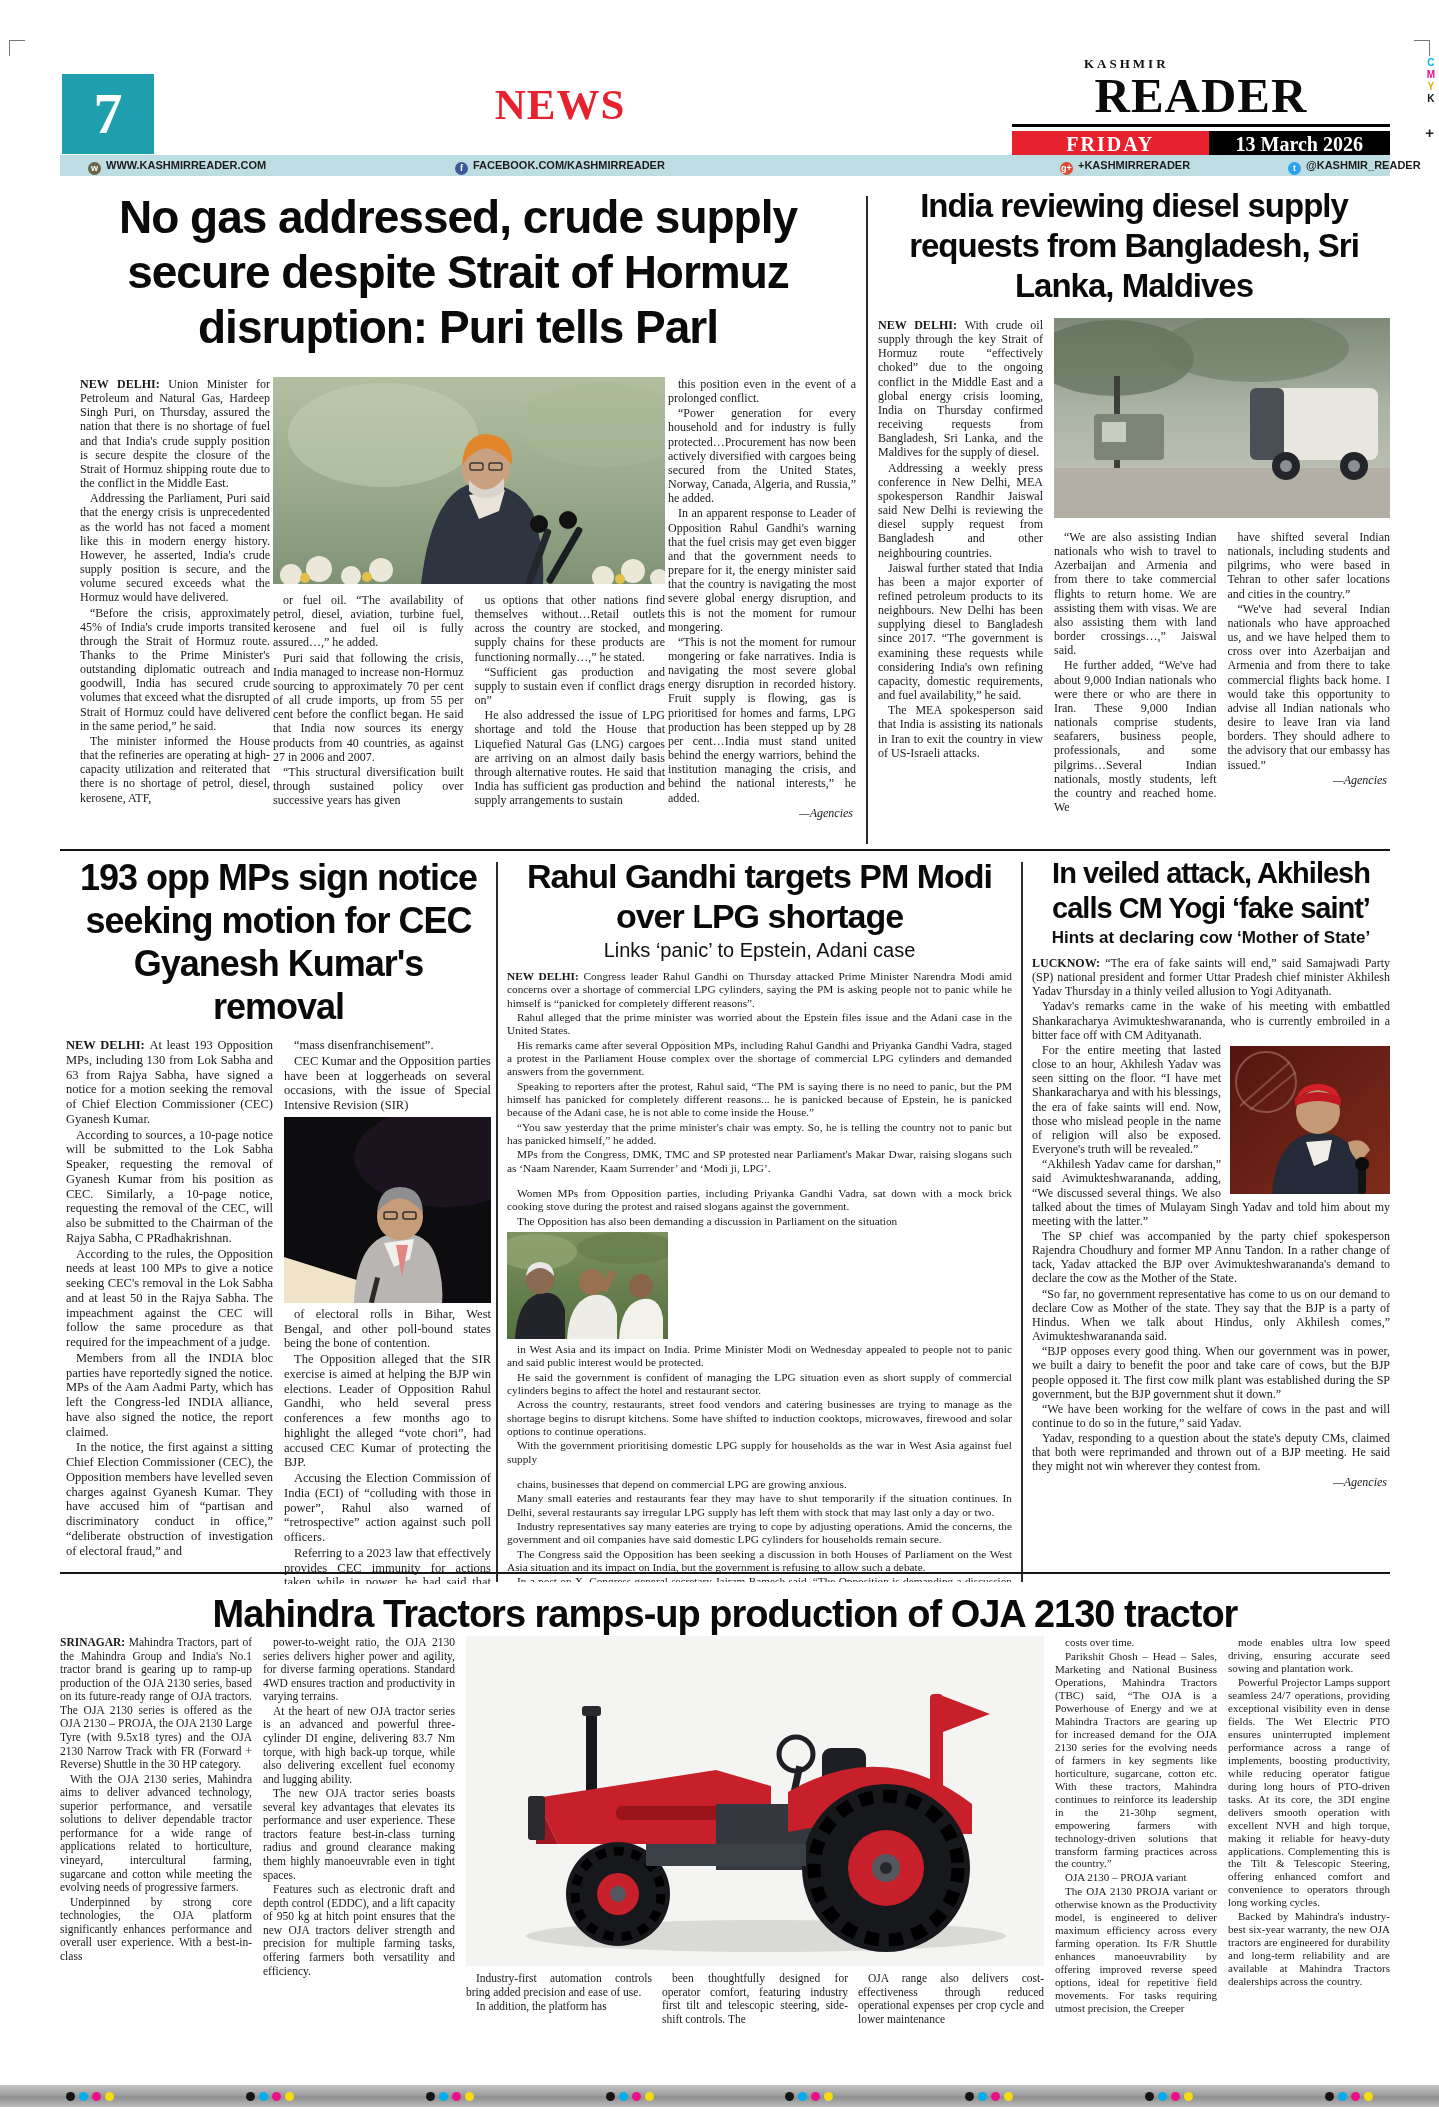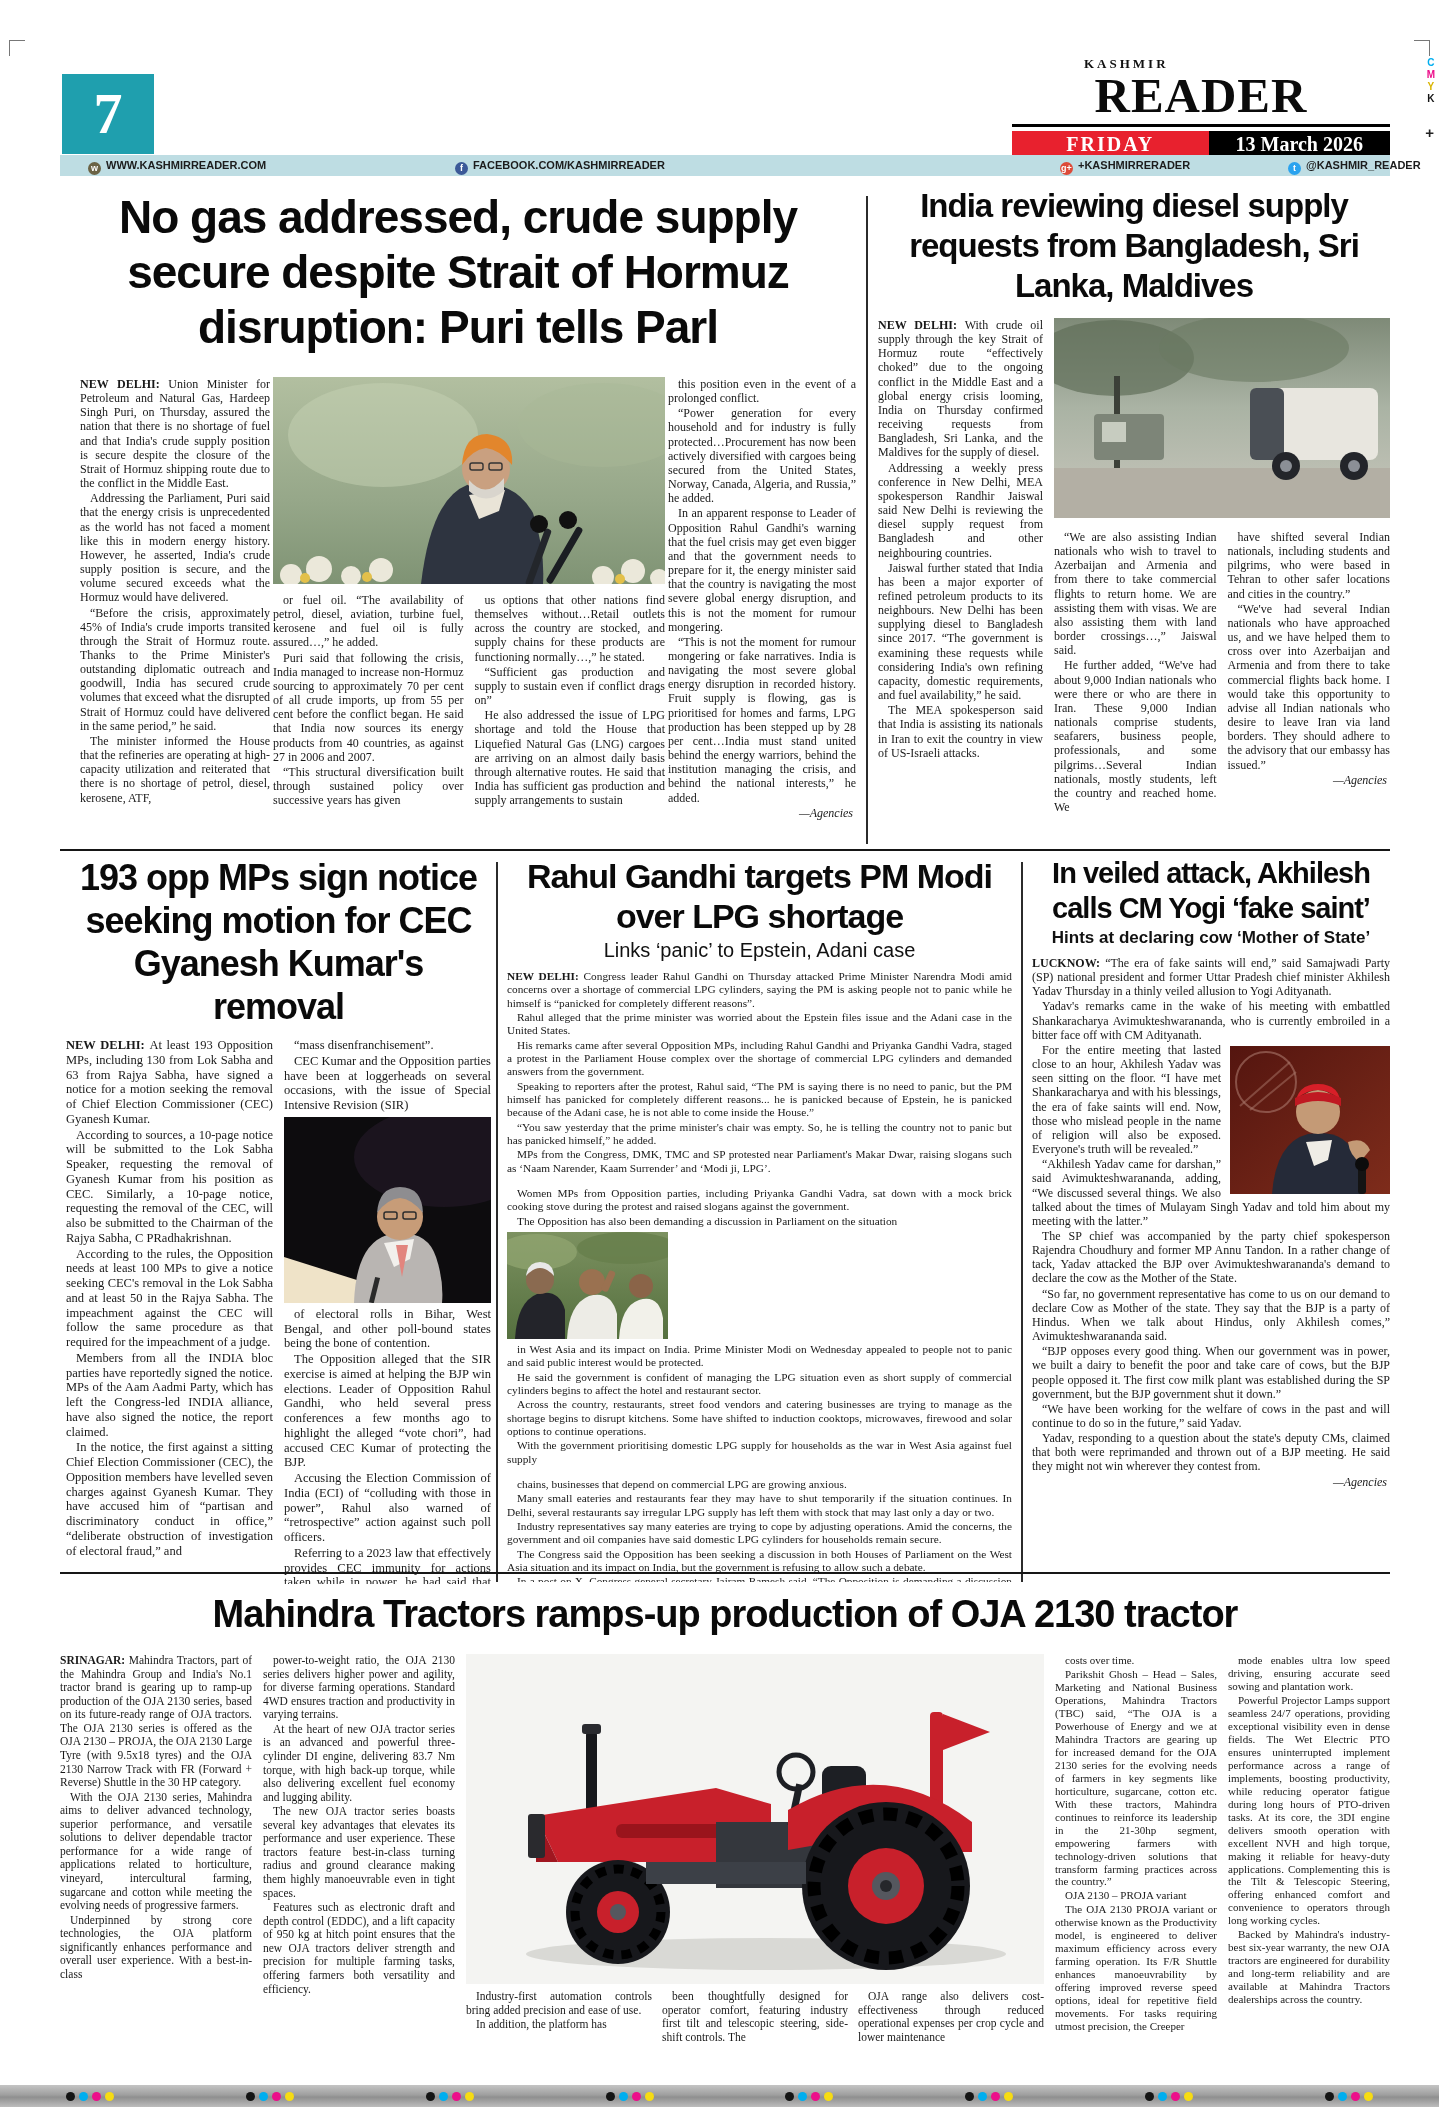--- a/index.html
+++ b/index.html
@@ -81,21 +81,21 @@
   
   .art-akh { left:1032px; top:856px; width:358px; height:728px; }
   .art-akh .head { font-size:29px; line-height:35px; }
   .art-akh .subhead { font-size:17px; font-weight:bold; margin-top:2px; }
   .art-akh .body { margin-top:8px; height:630px; overflow:hidden; }
   .art-akh .photo { float:right; margin:3px 0 5px 9px; }
 
   
   .art-mah { left:60px; top:1592px; width:1330px; height:486px; }
   .art-mah .head { font-size:38px; line-height:44px; }
-  .art-mah .mbody { position:relative; margin-top:18px; height:424px; overflow:hidden; }
+  .art-mah .mbody { position:relative; margin-top:0; height:424px; overflow:hidden; }
   .art-mah .mcol { position:absolute; top:0; height:424px; overflow:hidden; }
   .art-mah .para { font-size:11.5px; }
   .art-mah .m1 { left:0; width:192px; } .art-mah .m2 { left:203px; width:192px; }
   .art-mah .imgwrap { left:406px; width:578px; }
   .art-mah .undercols { display:flex; gap:10px; margin-top:6px; }
   .art-mah .undercols .col { flex:1; }
   .art-mah .m6 { left:995px; width:162px; } .art-mah .m7 { left:1168px; width:162px; }
   .art-mah .m6 .para, .art-mah .m7 .para { font-size:11px; }
 
   
@@ -108,20 +108,21 @@
 </head>
 <body>
 
 <div class="sheet">
 
   <div class="crop tl"></div>
   <div class="crop tr"></div>
   <div class="pagenum">
     <span>7</span>
   </div>
+  <div class="section-title">NEWS</div>
   <div class="masthead">
     <div class="mh-kicker">KASHMIR</div>
     <div class="mh-name">READER</div>
     <div class="mh-rule"></div>
     <div class="datebar">
       <div class="day">FRIDAY</div>
       <div class="date">13  March  2026</div>
     </div>
   </div>
   <div class="cmyk">

